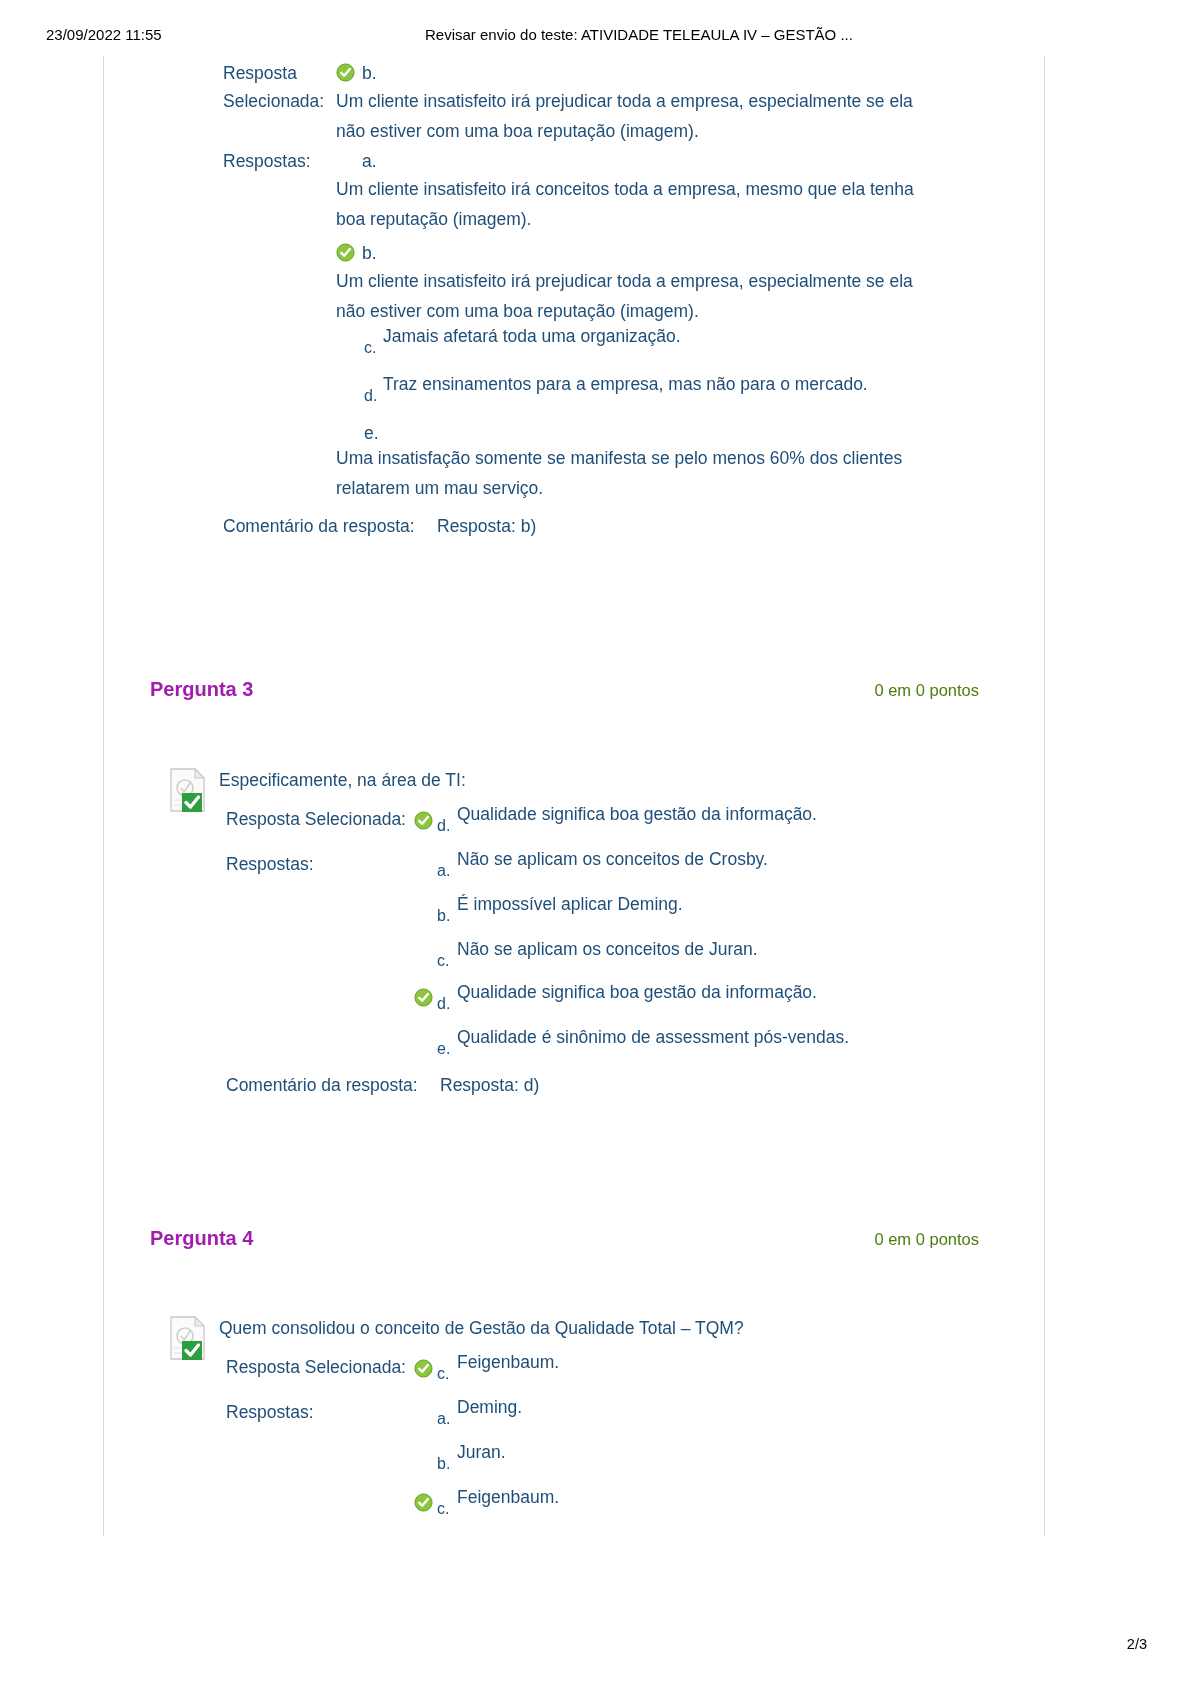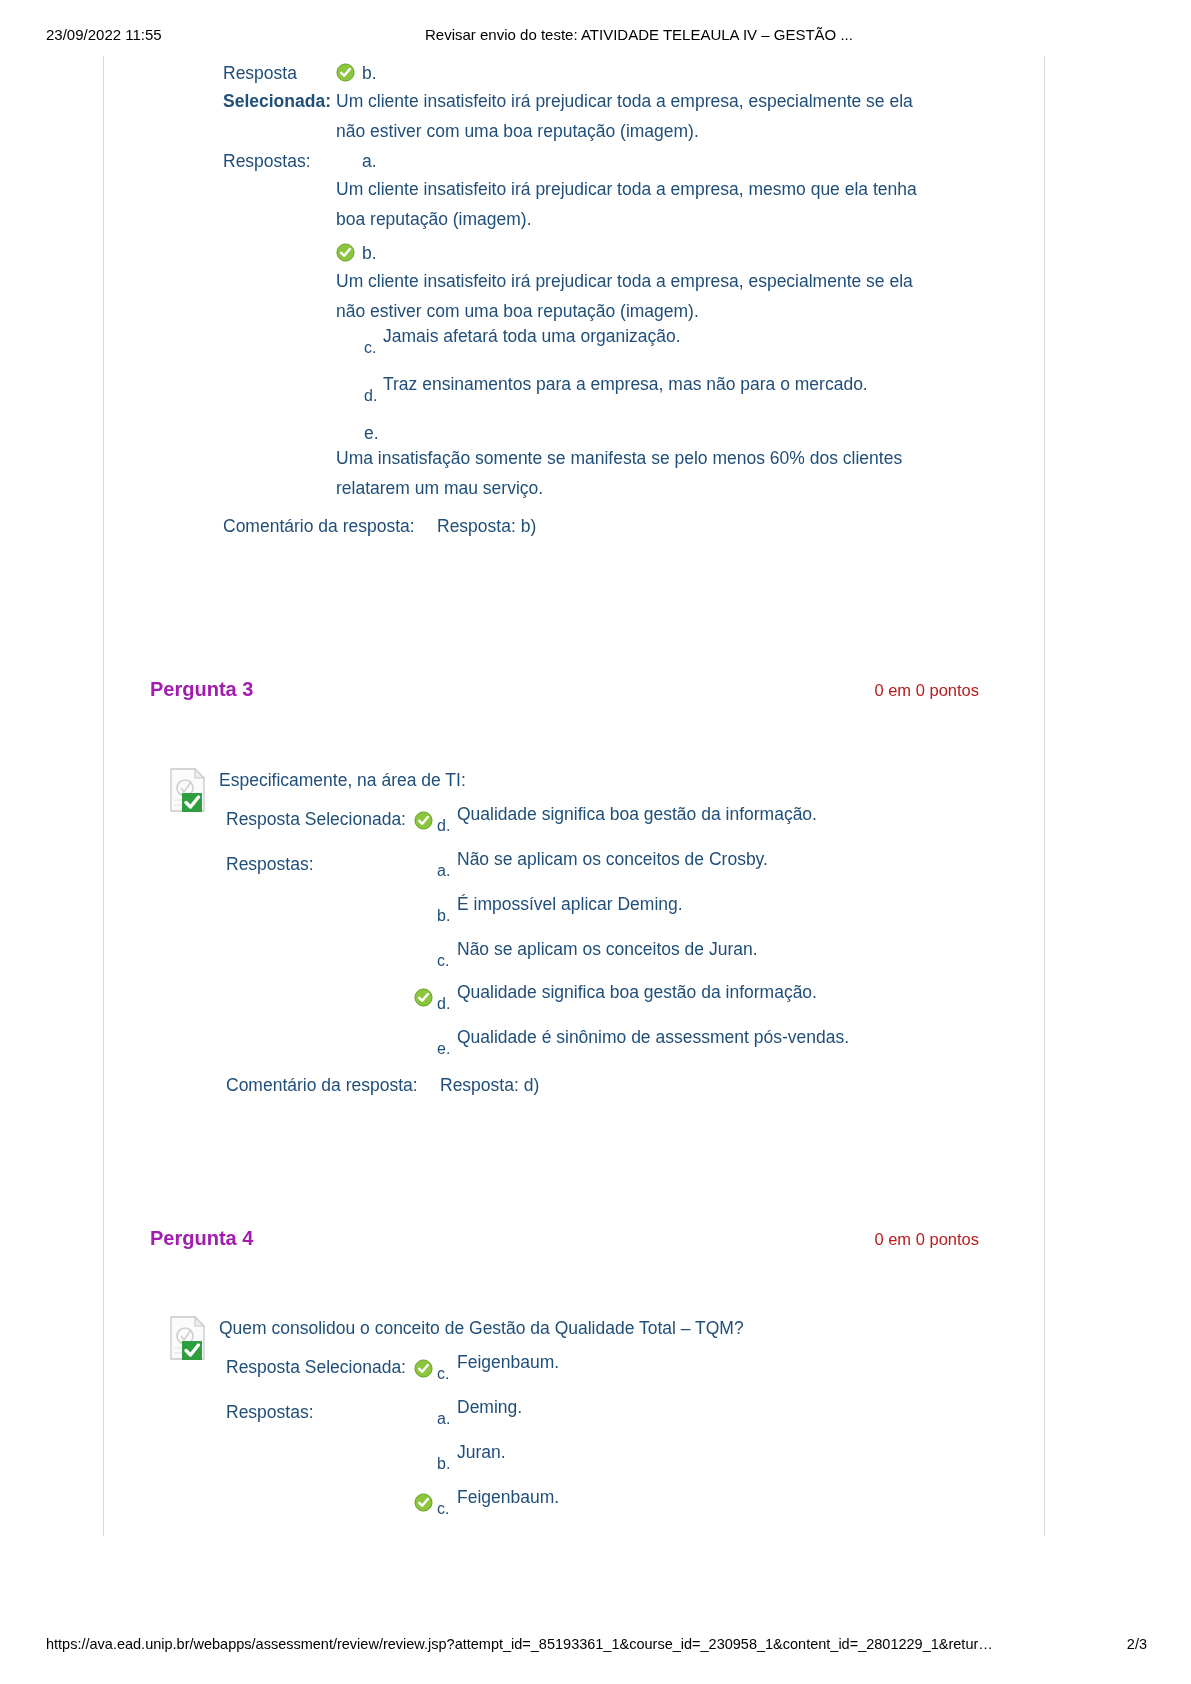--- a/index.html
+++ b/index.html
@@ -120,21 +120,21 @@
     font-size: 20px;
     font-weight: bold;
     color: #a21caf;
     white-space: nowrap;
   }
   .q-head .q-points {
     position: absolute;
     right: 0;
     top: 3px;
     font-size: 16.5px;
-    color: #b91c1c;
+    color: #4d7c0f;
     white-space: nowrap;
   }
 
   
   .chk {
     position: absolute;
     width: 19px;
     height: 19px;
     display: inline-block;
   }
@@ -156,36 +156,36 @@
   <span class="ph-title">Revisar envio do teste: ATIVIDADE TELEAULA IV – GESTÃO ...</span>
 </div>
 
 <div class="page-frame">
   <div class="rule-left"></div>
   <div class="rule-right"></div>
 
   <div>
 
     <span class="label" style="left:223px; top:2px;">Resposta</span>
-    <span class="label" style="left:223px; top:30px;font-weight:bold;">Selecionada:</span>
+    <span class="label" style="left:223px; top:30px;">Selecionada:</span>
 
     <span class="chk" style="left:336px; top:7px;">
       <svg viewBox="0 0 20 20">
           <circle cx="10" cy="10" r="9" fill="#8cc63e" stroke="#5f9b1e" stroke-width="1"></circle>
           <path d="M5.5 10.3 L8.6 13.4 L14.6 6.3" fill="none" stroke="#ffffff" stroke-width="2.6" stroke-linecap="round" stroke-linejoin="round"></path>
         </svg>
     </span>
     <span class="t" style="left:362px; top:2px;">b.</span>
     <span class="t wrap" style="left:336px; top:30px; width:600px;">Um cliente insatisfeito irá prejudicar toda a empresa, especialmente se ela não estiver com uma boa reputação (imagem).</span>
 
     <span class="label" style="left:223px; top:90px;">Respostas:</span>
 
     <div>
       <span class="t" style="left:362px; top:90px;">a.</span>
-      <span class="t wrap" style="left:336px; top:118px; width:600px;">Um cliente insatisfeito irá prejudicar toda a empresa, mesmo que ela tenha boa reputação (imagem).</span>
+      <span class="t wrap" style="left:336px; top:118px; width:600px;">Um cliente insatisfeito irá conceitos toda a empresa, mesmo que ela tenha boa reputação (imagem).</span>
     </div>
 
     <div>
       <span class="chk" style="left:336px; top:187px;">
         <svg viewBox="0 0 20 20">
             <circle cx="10" cy="10" r="9" fill="#8cc63e" stroke="#5f9b1e" stroke-width="1"></circle>
             <path d="M5.5 10.3 L8.6 13.4 L14.6 6.3" fill="none" stroke="#ffffff" stroke-width="2.6" stroke-linecap="round" stroke-linejoin="round"></path>
           </svg>
       </span>
       <span class="t" style="left:362px; top:182px;">b.</span>
@@ -321,15 +321,14 @@
             <path d="M5.5 10.3 L8.6 13.4 L14.6 6.3" fill="none" stroke="#ffffff" stroke-width="2.6" stroke-linecap="round" stroke-linejoin="round"></path>
           </svg>
       </span>
       <span class="t" style="left:437px; top:1438px; font-size:16px;">c.</span>
       <span class="t" style="left:457px; top:1426px;">Feigenbaum.</span>
     </div>
   </div>
 </div>
 
 <div class="print-footer">
-  <span class="pf-url">https://ava.ead.unip.br/webapps/assessment/review/review.jsp?attempt_id=_85193361_1&amp;course_id=_230958_1&amp;content_id=_2801229_1&amp;retur…</span>
   <span class="pf-page">2/3</span>
 </div>
 
 </body></html>

